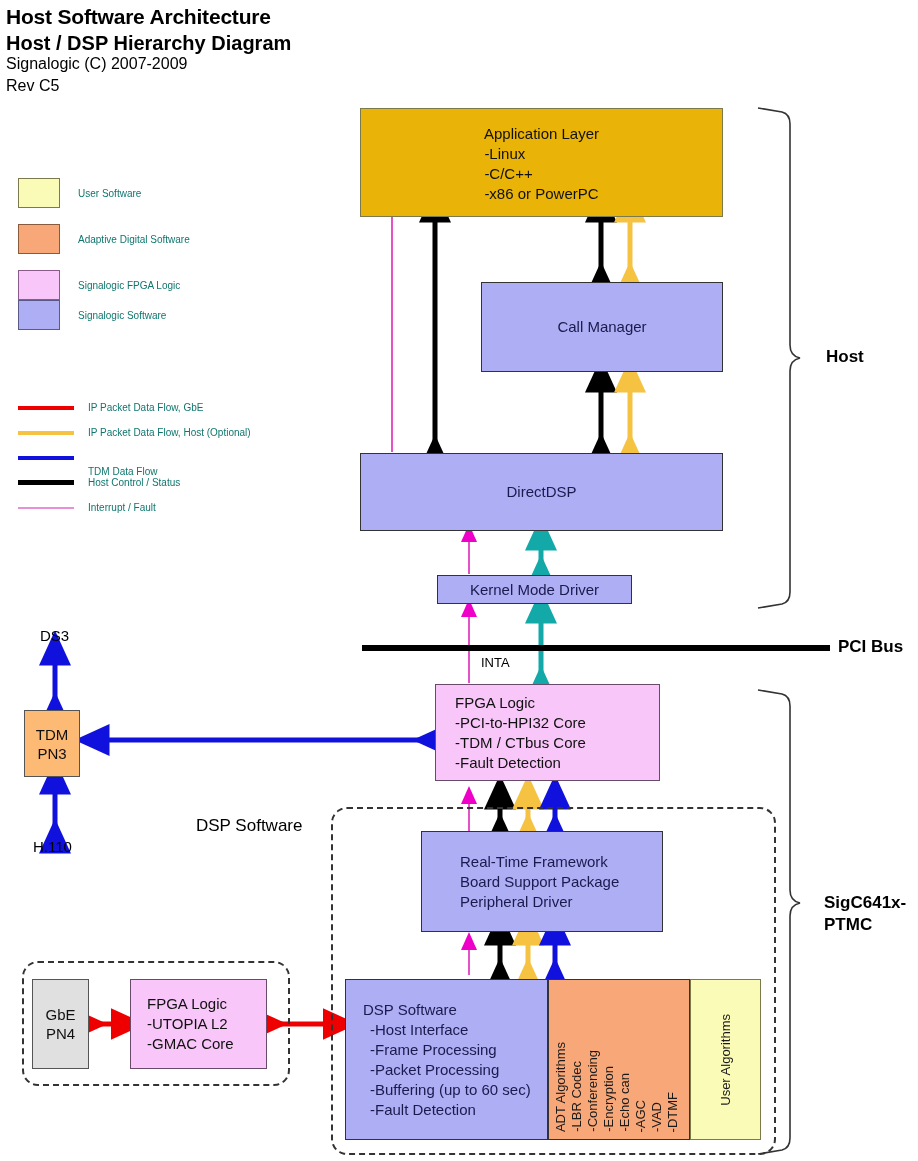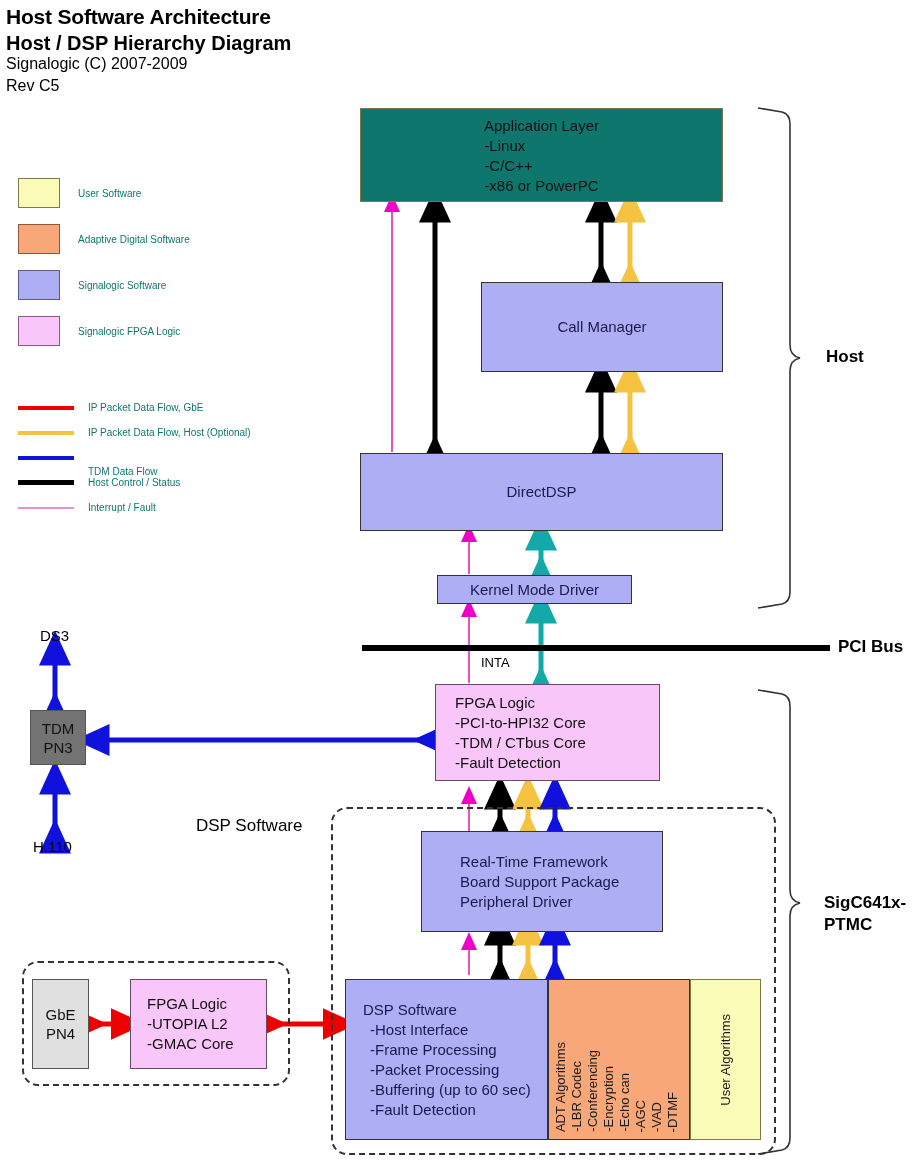--- a/index.html
+++ b/index.html
@@ -38,27 +38,27 @@
 
 <div class="abs" style="left:18px;top:178px;">
   <div style="display:flex;align-items:center;height:30px;margin-bottom:16px;">
     <div class="swatch" style="background:#fbfbb8;border-color:#7a7a4d;"></div>
     <div class="lg-label" style="margin-left:18px;">User Software</div>
   </div>
   <div style="display:flex;align-items:center;height:30px;margin-bottom:16px;">
     <div class="swatch" style="background:#f8a878;border-color:#8a5a3a;"></div>
     <div class="lg-label" style="margin-left:18px;">Adaptive Digital Software</div>
   </div>
+  <div style="display:flex;align-items:center;height:30px;">
+    <div class="swatch" style="background:#f9c6f9;border-color:#8a5a8a;"></div>
+    <div class="lg-label" style="margin-left:18px;">Signalogic FPGA Logic</div>
+  </div>
   <div style="display:flex;align-items:center;height:30px;margin-bottom:16px;">
     <div class="swatch" style="background:#aeaef4;border-color:#5a5a8a;"></div>
     <div class="lg-label" style="margin-left:18px;">Signalogic Software</div>
-  </div>
-  <div style="display:flex;align-items:center;height:30px;">
-    <div class="swatch" style="background:#f9c6f9;border-color:#8a5a8a;"></div>
-    <div class="lg-label" style="margin-left:18px;">Signalogic FPGA Logic</div>
   </div>
 </div>
 
 <div class="abs" style="left:18px;top:395px;">
   <div style="display:flex;align-items:center;height:25px;">
     <div class="line-sw" style="border-top-width:4px;border-top-color:#ee0000;"></div>
     <div class="lg-label" style="margin-left:14px;">IP Packet Data Flow, GbE</div>
   </div>
   <div style="display:flex;align-items:center;height:25px;">
     <div class="line-sw" style="border-top-width:4px;border-top-color:#f5c242;"></div>
@@ -140,21 +140,21 @@
     <line x1="90" y1="1024" x2="128" y2="1024" marker-start="url(#ahRed)" marker-end="url(#ahRed)"></line>
     <line x1="270" y1="1024" x2="340" y2="1024" marker-start="url(#ahRed)" marker-end="url(#ahRed)"></line>
   </g>
 
   <line x1="362" y1="648" x2="830" y2="648" stroke="#000" stroke-width="6"></line>
 
   <path d="M758,108 L782,112 Q790,114 790,124 L790,345 Q790,356 800,358 Q790,360 790,371 L790,592 Q790,602 782,604 L758,608" stroke="#333" stroke-width="1.6" fill="none"></path>
   <path d="M758,690 L782,694 Q790,696 790,706 L790,890 Q790,901 800,903 Q790,905 790,916 L790,1138 Q790,1148 782,1150 L758,1154" stroke="#333" stroke-width="1.6" fill="none"></path>
 </svg>
 
-<div class="abs box ctr" style="left:360px;top:108px;width:363px;height:94px;background:#0f766e;border-color:#7a7a4d;">
+<div class="abs box ctr" style="left:360px;top:108px;width:363px;height:109px;background:#eab308;border-color:#7a7a4d;">
   <div class="boxtext dark" style="text-align:center;padding-top:2px;">
     <div>Application Layer</div>
     <div style="text-align:center;">
       <div style="display:inline-block;text-align:left;">
         <div>-Linux</div>
         <div>-C/C++</div>
         <div>-x86 or PowerPC</div>
       </div>
     </div>
   </div>
@@ -214,21 +214,21 @@
     <div class="vtext">-AGC</div>
     <div class="vtext">-VAD</div>
     <div class="vtext">-DTMF</div>
   </div>
 </div>
 
 <div class="abs box ctr" style="left:690px;top:979px;width:71px;height:161px;background:#fbfbb8;border-color:#7a7a4d;">
   <div class="vtext">User Algorithms</div>
 </div>
 
-<div class="abs box ctr" style="left:30px;top:710px;width:56px;height:55px;background:#737373;border-color:#555;">
+<div class="abs box ctr" style="left:24px;top:710px;width:56px;height:67px;background:#fdba74;border-color:#555;">
   <div class="boxtext dark" style="text-align:center;line-height:19px;">
     <div>TDM</div>
     <div>PN3</div>
   </div>
 </div>
 <div class="abs" style="left:40px;top:627px;font-size:15px;">DS3</div>
 <div class="abs" style="left:33px;top:838px;font-size:15px;">H.110</div>
 
 <div class="abs dashbox" style="left:22px;top:961px;width:268px;height:125px;"></div>
 

